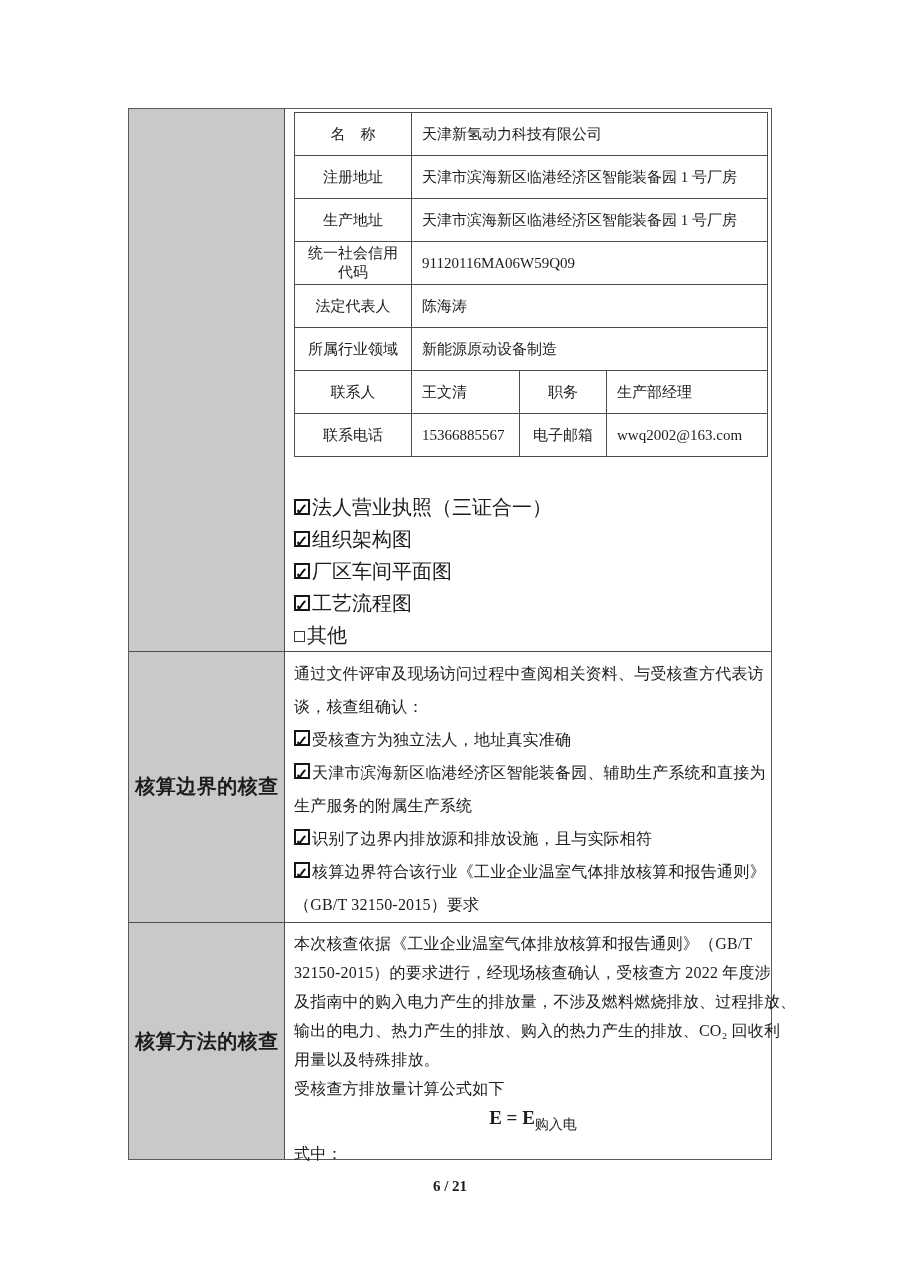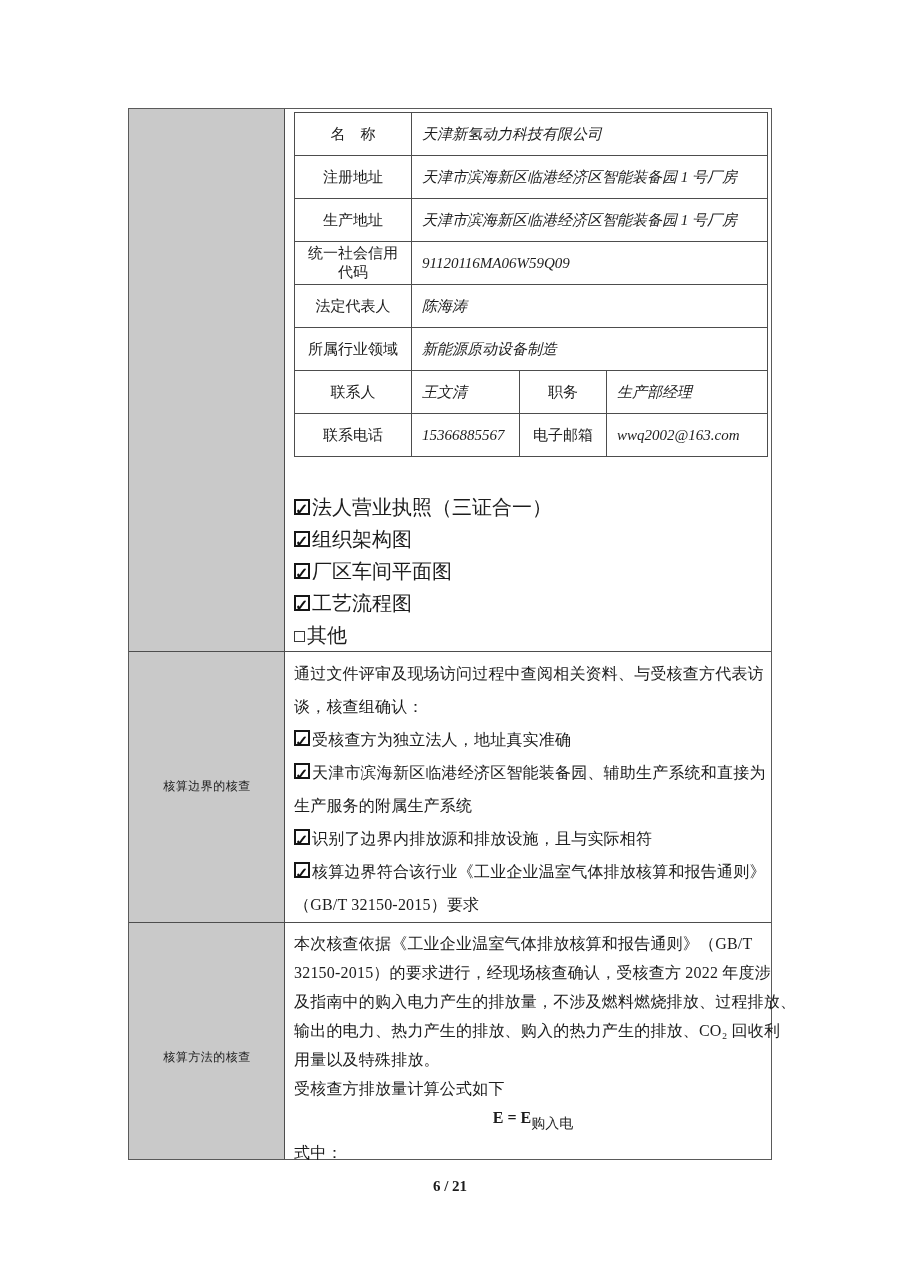--- a/index.html
+++ b/index.html
@@ -14,34 +14,34 @@
   }
   .gray-col{
     position:absolute;left:0;top:0;width:156px;height:100%;
     background:#c9c9c9;border-right:1px solid #4d4d4d;box-sizing:border-box;
   }
   .hdiv{position:absolute;left:0;width:100%;height:1px;background:#4d4d4d;}
   .hdiv.r2{top:542px;}
   .hdiv.r3{top:813px;}
   .gray-label{
     position:absolute;left:0;width:156px;display:flex;align-items:center;justify-content:center;
-    font-weight:normal;font-size:12px;letter-spacing:0.5px;
+    font-weight:bold;font-size:20px;letter-spacing:0.5px;
   }
   .gray-label.b{top:542px;height:271px;}
-  .gray-label.m{top:813px;height:239px;margin-top:16px;}
+  .gray-label.m{top:813px;height:239px;}
 
   
   .company{position:absolute;left:165px;top:3px;}
   table.ct{border-collapse:collapse;table-layout:fixed;width:473px;font-size:15px;}
   table.ct td{
     border:1px solid #4d4d4d;height:43px;box-sizing:border-box;
     overflow:hidden;vertical-align:middle;
   }
   td.lbl{text-align:center;white-space:pre-line;line-height:1.25;}
-  td.val{padding:4px 10px;text-align:left;font-style:italic;}
+  td.val{padding:4px 10px;text-align:left;}
 
   
   .attach{position:absolute;left:165px;top:382px;font-size:20px;}
   .attach .ln{line-height:32px;white-space:nowrap;}
   .cb{
     display:inline-block;width:12px;height:12px;border:2px solid #161616;
     margin-right:4px;position:relative;vertical-align:-1px;box-sizing:content-box;
   }
   .cb.checked::after{
     content:"✓";position:absolute;left:-1px;top:-7px;
@@ -51,21 +51,21 @@
 
   
   .block{position:absolute;left:165px;width:478px;font-size:16px;letter-spacing:0.2px;}
   .block.boundary{top:548px;}
   .block.boundary .ln{line-height:33px;}
   .block.method{top:820px;}
   .block.method .ln{line-height:29px;}
   .ln{white-space:nowrap;}
   .ln .cb{margin-right:2px;}
   .formula-ln{text-align:center;}
-  .f-main{font-weight:bold;font-size:16px;letter-spacing:0;}
+  .f-main{font-weight:bold;font-size:19px;letter-spacing:0;}
   .f-sub{font-size:14px;vertical-align:-5px;letter-spacing:0;}
 
   .footer{
     position:absolute;left:0;top:1178px;width:900px;text-align:center;
     font-weight:bold;font-size:15px;
   }
 </style>
 </head>
 <body>
 

